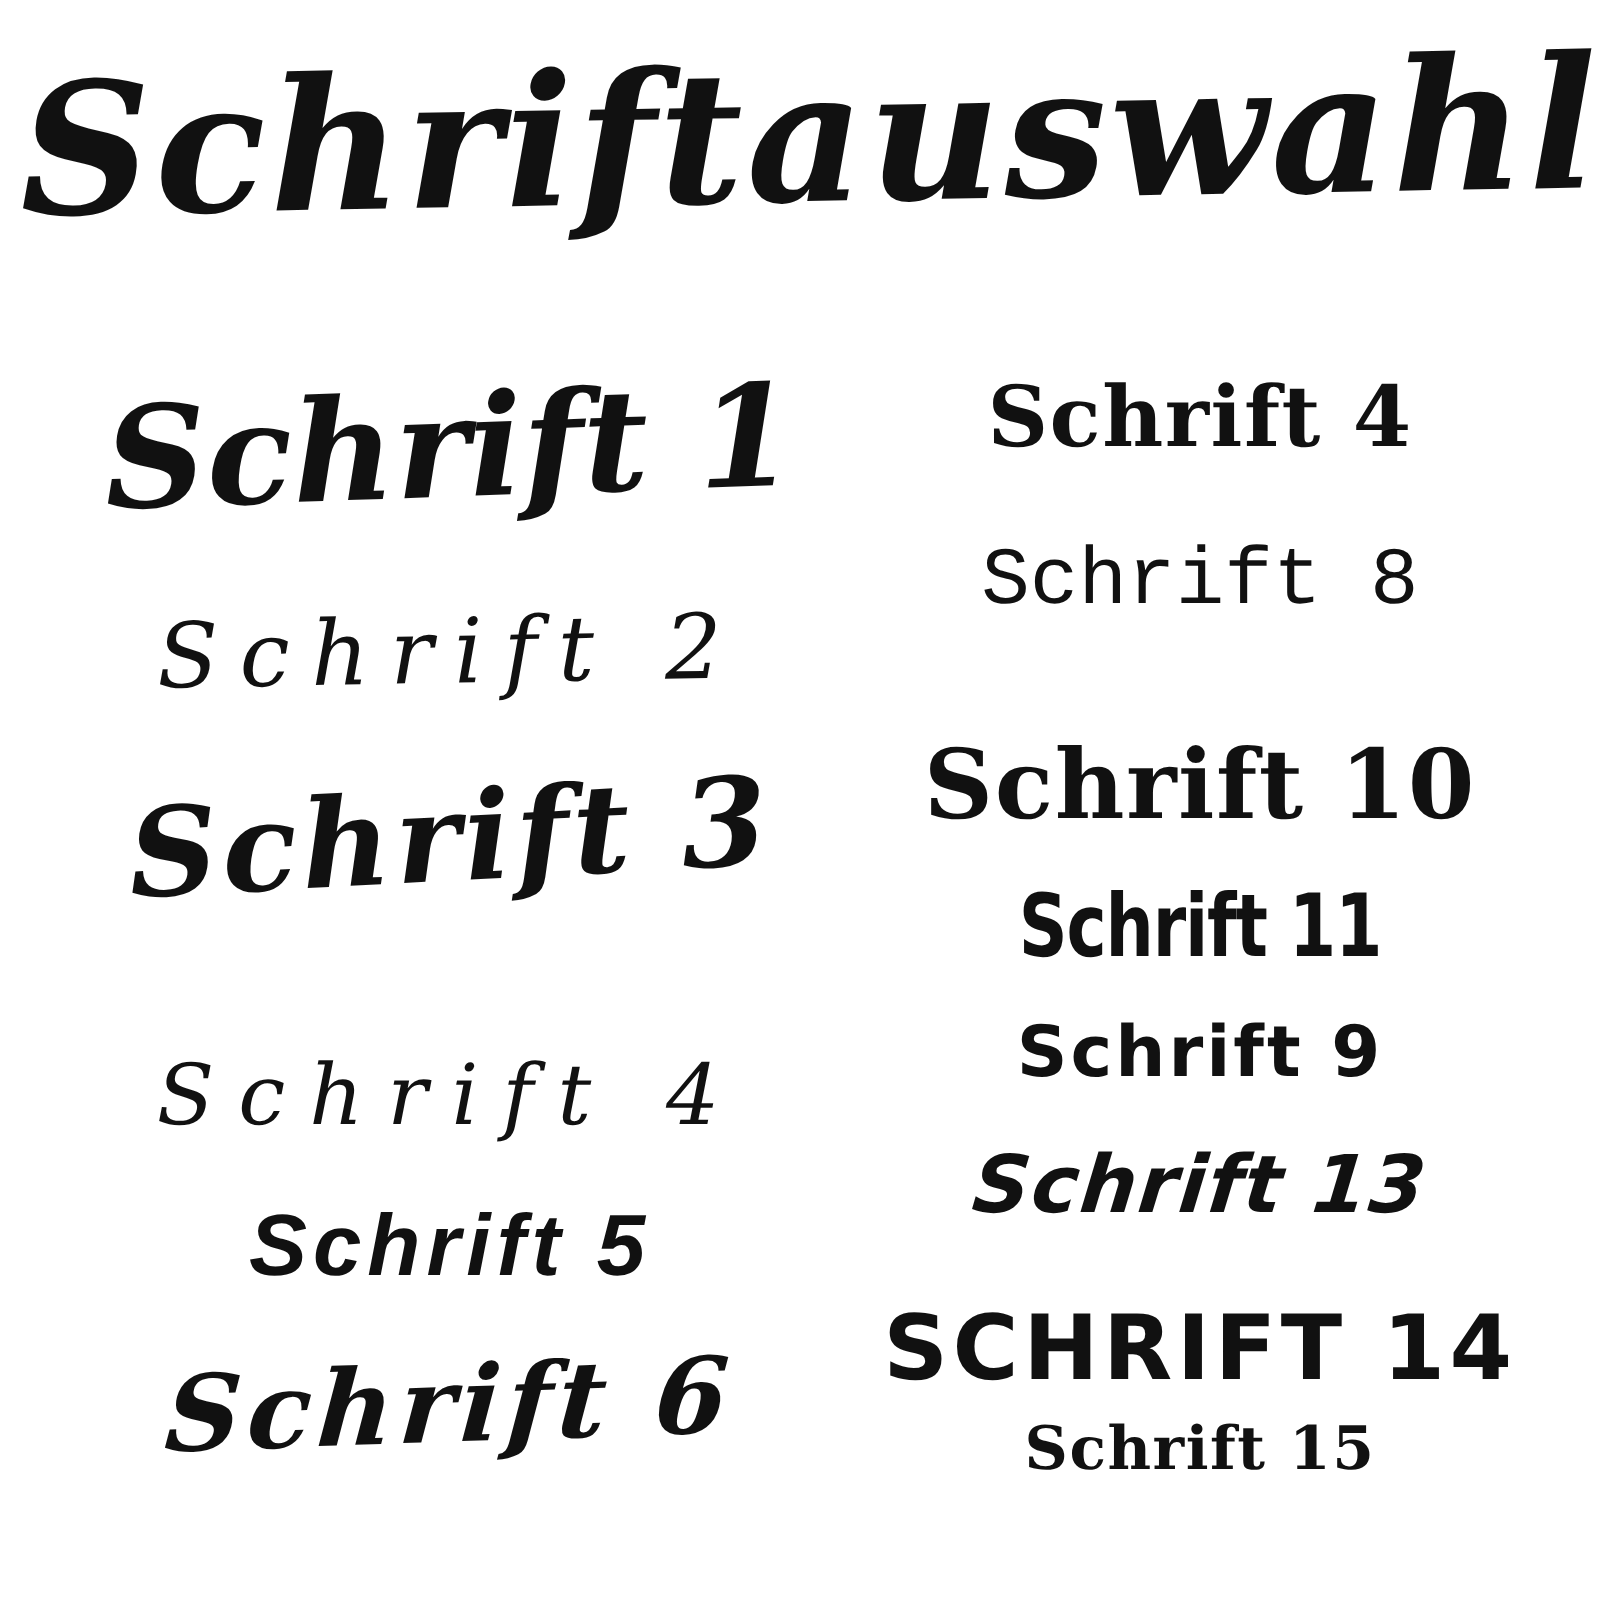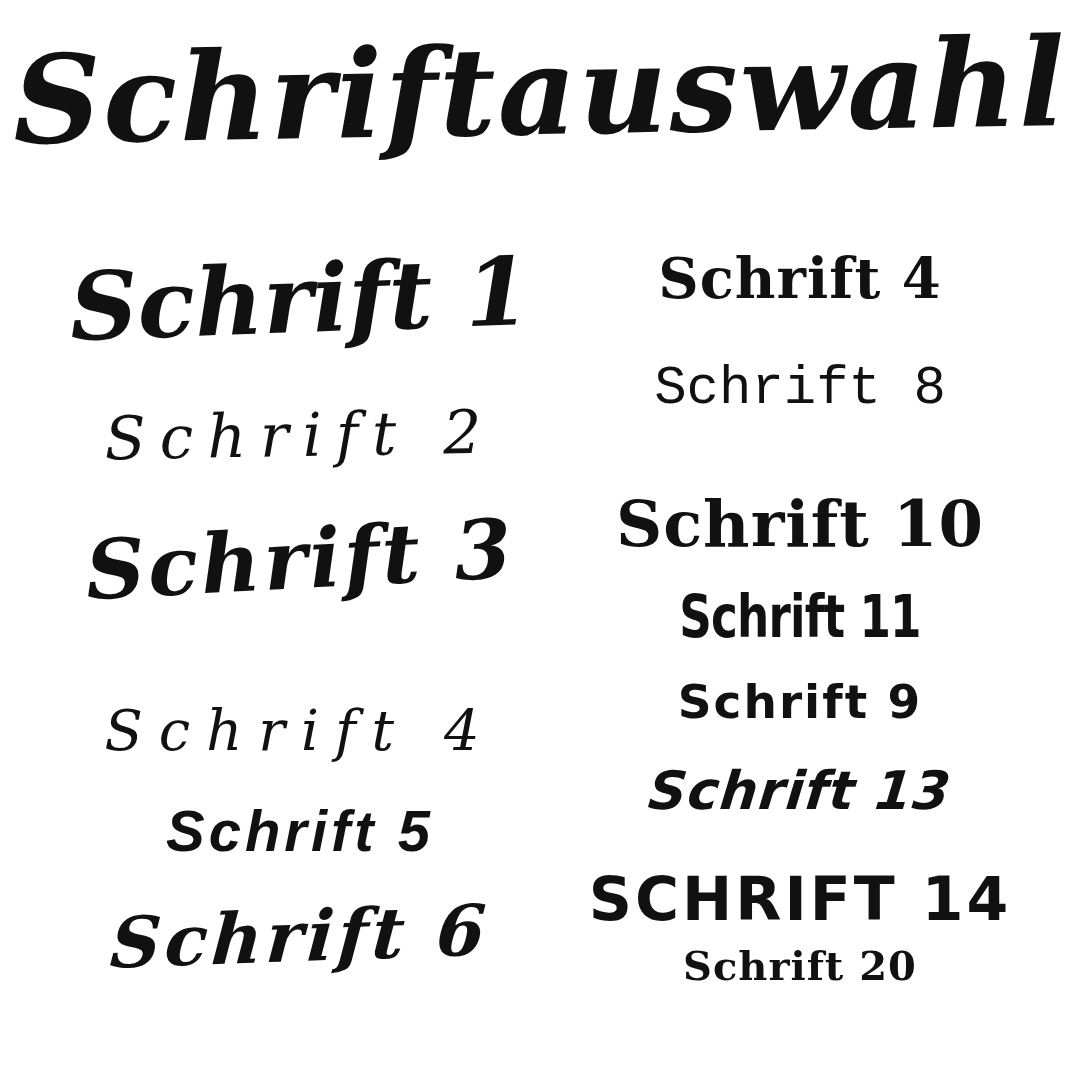--- a/index.html
+++ b/index.html
@@ -183,14 +183,14 @@
   <div class="sample left s5">Schrift 5</div>
   <div class="sample left s6">Schrift 6</div>
 
   <div class="sample right s7">Schrift 4</div>
   <div class="sample right s8">Schrift 8</div>
   <div class="sample right s10">Schrift 10</div>
   <div class="sample right s11">Schrift 11</div>
   <div class="sample right s12">Schrift 9</div>
   <div class="sample right s13">Schrift 13</div>
   <div class="sample right s14">Schrift 14</div>
-  <div class="sample right s15">Schrift 20</div>
+  <div class="sample right s15">Schrift 15</div>
 </div>
 
 </body></html>

